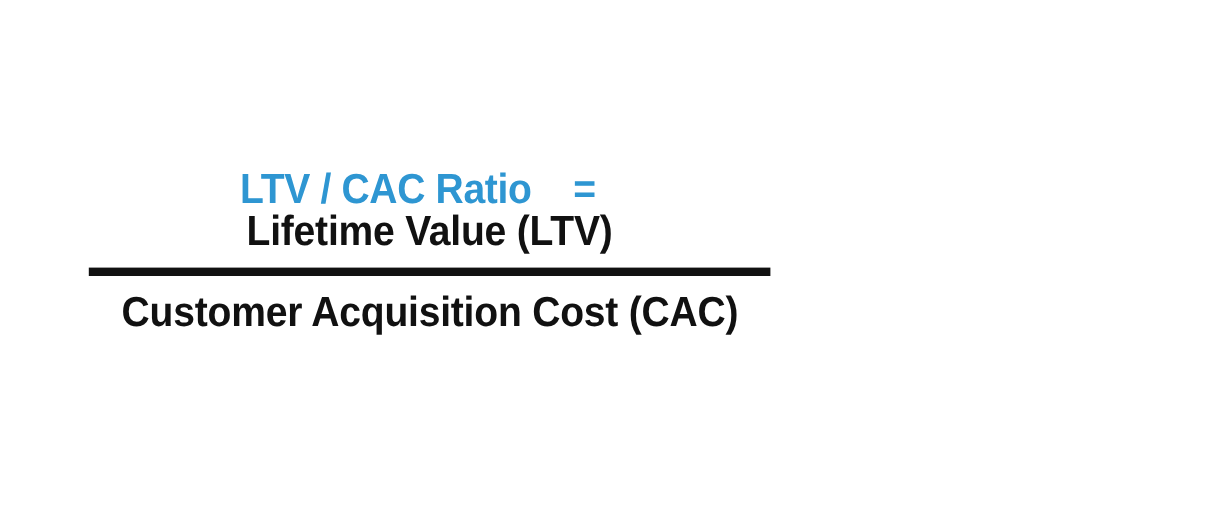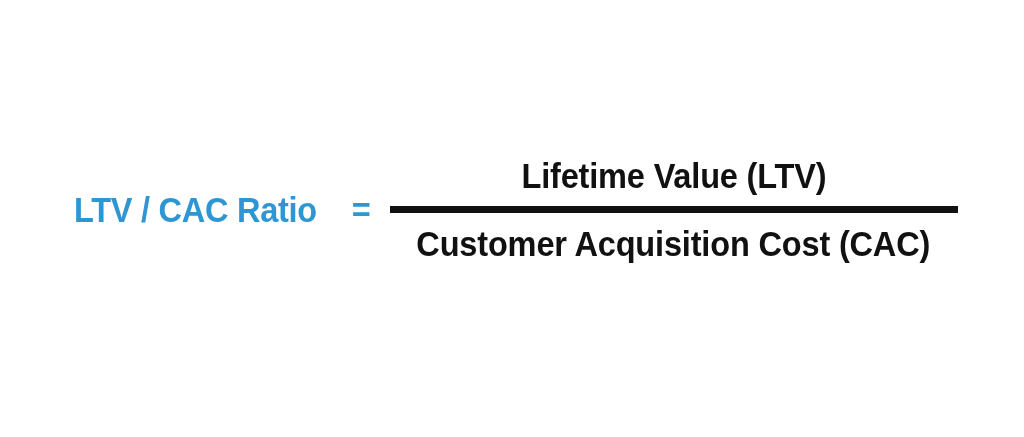--- a/index.html
+++ b/index.html
@@ -29,21 +29,21 @@
     top: 0;
     width: 1024px;
     height: 437px;
     display: flex;
     align-items: center;
     justify-content: flex-start;
   }
 
   .formula-row {
     display: flex;
-    flex-direction: row;
+    flex-direction: column;
     align-items: center;
     margin-left: 74px;
     margin-top: -19px;
   }
 
   
 
   .lhs {
     display: flex;
     flex-direction: row;

